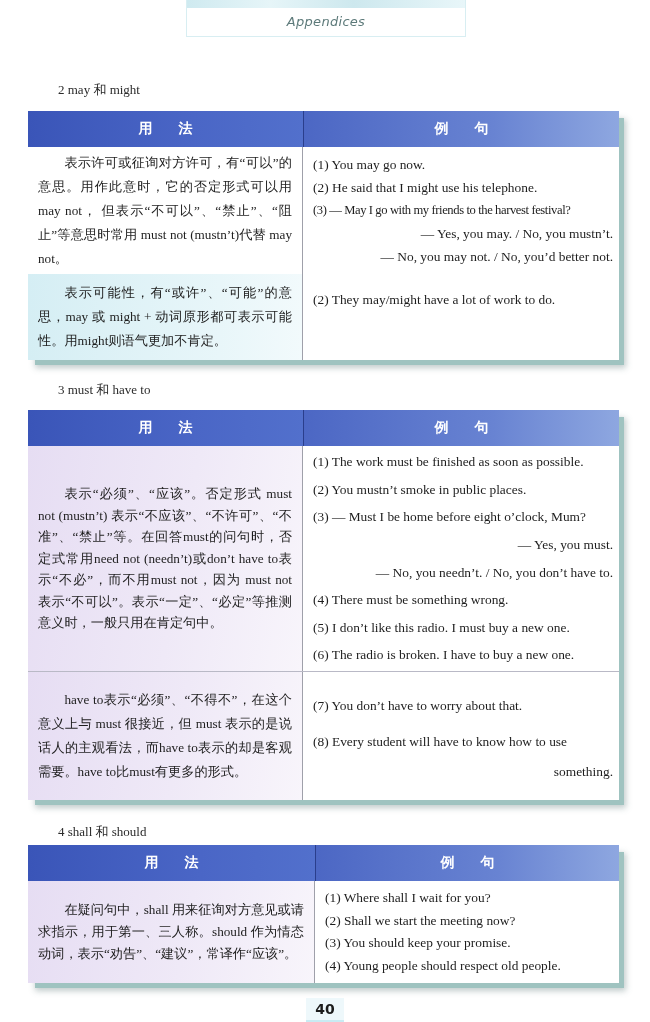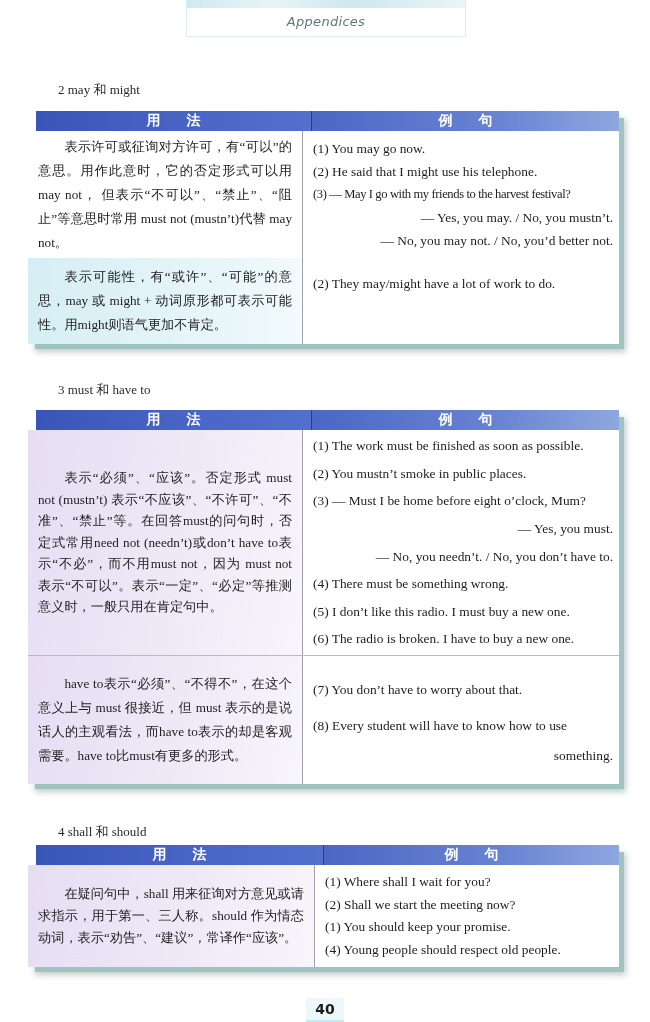--- a/index.html
+++ b/index.html
@@ -19,21 +19,21 @@
     font-size: 13px; color: #5d7a7a; margin-top: 6px; letter-spacing: 0.3px;
   }
   .section-title {
     position: absolute; left: 58px; font-size: 13px; color: #2b2b2b;
   }
   .table {
     position: absolute; left: 28px; width: 591px;
     box-shadow: 6px 6px 0 -1px #9fc3c0, 7px 8px 6px rgba(80,110,110,0.35);
     background: #fff;
   }
-  .thead { display: flex; height: 20px; margin-left: 8px; }
+  .thead { display: flex; height: 36px; }
   .th {
     display: flex; align-items: center; justify-content: center;
     color: #ffffff; font-family: "DejaVu Sans", sans-serif; font-weight: bold; font-size: 14px;
     letter-spacing: 26px; text-indent: 26px;
   }
   .th.left { width: 275px; background: linear-gradient(90deg, #3a55b8, #4a66c6 60%, #5270cc); border-right: 1px solid #2a3e8c; }
   .th.right { flex: 1; background: linear-gradient(90deg, #4c67c4, #6883d2 60%, #8ea7e0); }
   .row { display: flex; border-top: 1px solid #b9b9c6; }
   .row.first { border-top: none; }
   .cell-left {
@@ -133,19 +133,19 @@
     <div class="th left" style="width:287px;">用法</div>
     <div class="th right">例句</div>
   </div>
   <div class="row first" style="height:102px;">
     <div class="cell-left bg-lilac" style="width:287px;line-height:22px;">
         <p>在疑问句中，shall 用来征询对方意见或请求指示，用于第一、三人称。should 作为情态动词，表示“劝告”、“建议”，常译作“应该”。</p>
       </div>
     <div class="cell-right">
       <div class="ex" style="line-height:22.5px;">(1) Where shall I wait for you?</div>
       <div class="ex" style="line-height:22.5px;">(2) Shall we start the meeting now?</div>
-      <div class="ex" style="line-height:22.5px;">(1) You should keep your promise.</div>
+      <div class="ex" style="line-height:22.5px;">(3) You should keep your promise.</div>
       <div class="ex" style="line-height:22.5px;">(4) Young people should respect old people.</div>
     </div>
   </div>
 </div>
 
 <div class="page-number">40</div>
 
 </body></html>

